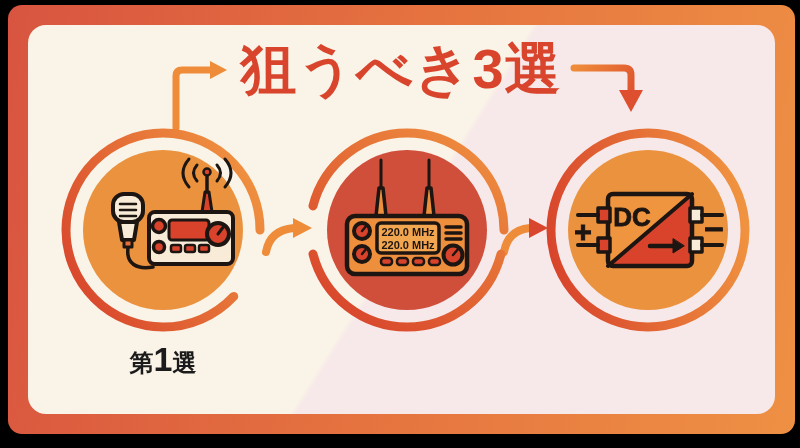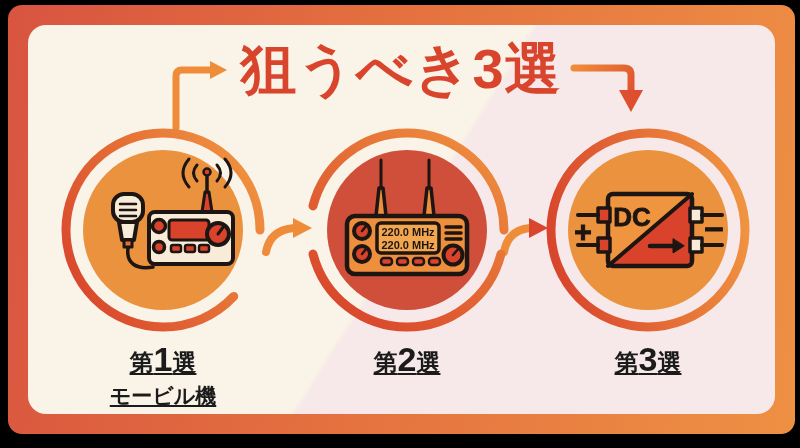--- a/index.html
+++ b/index.html
@@ -18,21 +18,21 @@
     border-radius:18px;
   }
   .title{
     position:absolute;left:1px;top:38px;width:800px;text-align:center;
     font-size:56px;font-weight:900;color:#d8452c;letter-spacing:1px;line-height:62px;
   }
   .arrow-layer{position:absolute;left:0;top:0;width:800px;height:448px;pointer-events:none;}
   .circle-wrap{position:absolute;width:212px;height:212px;top:124px;}
   .c1{left:57px;} .c2{left:301px;text-decoration:underline;} .c3{left:542px;}
   .label{
-    position:absolute;top:342px;width:280px;text-align:center;color:#1b1b1b;text-decoration:underline;
+    position:absolute;top:342px;width:280px;text-align:center;color:#1b1b1b;
   }
   .l1{left:23px;} .l2{left:267px;} .l3{left:508px;}
   .rank{font-weight:900;font-size:24px;line-height:34px;}
   .rank .num{font-size:34px;}
   .name{font-weight:800;font-size:21px;line-height:28px;margin-top:2px;}
   svg text{font-family:"Liberation Sans","DejaVu Sans",sans-serif;}
 </style>
 </head>
 <body>
 
@@ -174,20 +174,17 @@
     <line x1="160" y1="121" x2="180" y2="121" stroke-width="4"></line>
   </g>
   <text x="90" y="102" text-anchor="middle" font-size="26" font-weight="bold" fill="#1c1511" stroke="#1c1511" stroke-width="0.8">DC</text>
   <text x="41" y="118" text-anchor="middle" font-size="30" font-weight="bold" fill="#1c1511" stroke="#1c1511" stroke-width="1">+</text>
   <text x="172" y="114" text-anchor="middle" font-size="34" font-weight="bold" fill="#1c1511" stroke="#1c1511" stroke-width="1">–</text>
 </svg>
 </div>
 
 <div class="label l1">
   <div class="rank"><span>第</span><span class="num">1</span><span>選</span></div>
-  <div class="name">モービル機</div>
 </div>
 <div class="label l2">
-  <div class="rank"><span>第</span><span class="num">2</span><span>選</span></div>
 </div>
 <div class="label l3">
-  <div class="rank"><span>第</span><span class="num">3</span><span>選</span></div>
 </div>
 
 </body></html>

